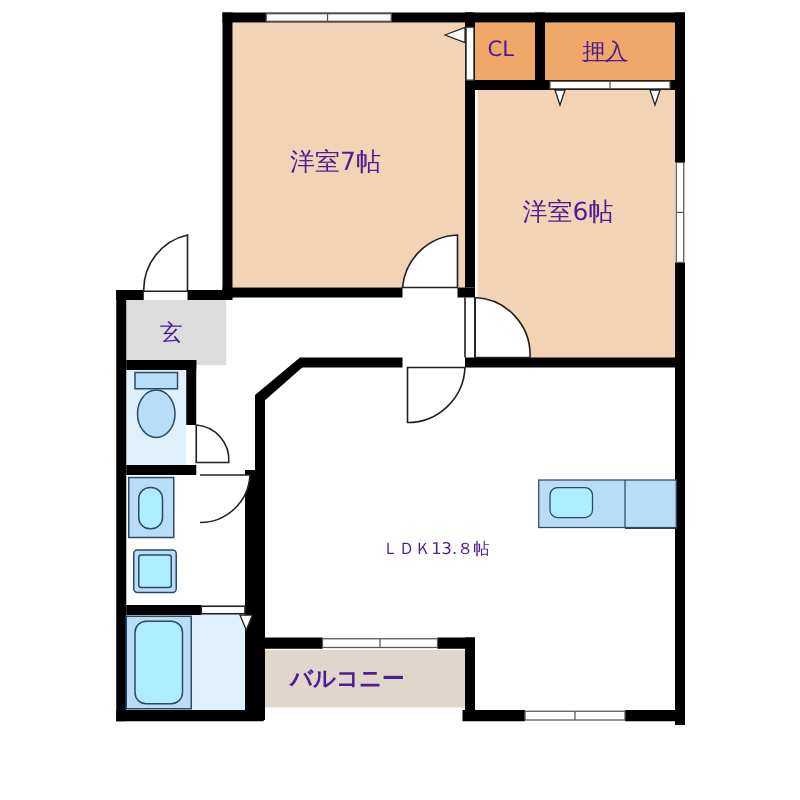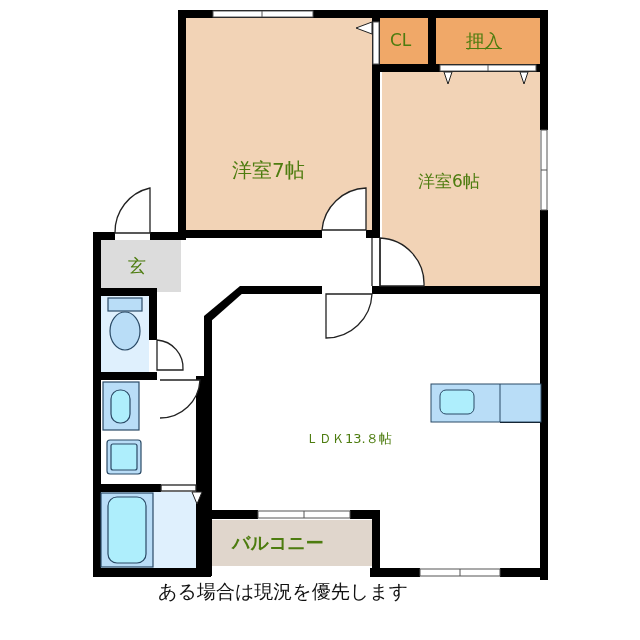--- a/index.html
+++ b/index.html
@@ -1,18 +1,18 @@
 <!DOCTYPE html>
 <html><head>
 <meta charset="utf-8">
 <style>
   html,body{margin:0;padding:0;background:#ffffff;}
   body{width:640px;height:640px;position:relative;overflow:hidden;font-family:"DejaVu Sans","Liberation Sans",sans-serif;}
   #plan{position:absolute;left:0;top:0;width:640px;height:640px;}
-  .lbl{position:absolute;color:#4d7c0f;white-space:nowrap;font-family:"DejaVu Sans","Liberation Sans",sans-serif;}
+  .lbl{position:absolute;color:#4c1d95;white-space:nowrap;font-family:"DejaVu Sans","Liberation Sans",sans-serif;}
   .note{position:absolute;left:158px;top:580px;font-size:19px;line-height:23px;color:#111;font-family:"DejaVu Sans","Liberation Sans",sans-serif;}
   .note div{white-space:nowrap;}
 </style>
 </head>
 <body>
 
 <svg id="plan" width="640" height="640" viewBox="0 0 640 640" xmlns="http://www.w3.org/2000/svg">
 
   <rect x="186" y="18" width="186" height="212" fill="#f2d3b6"></rect>
   <rect x="382" y="72" width="158" height="216" fill="#f2d3b6"></rect>
@@ -127,23 +127,22 @@
     <rect x="101" y="493" width="52" height="74" fill="#b9ddf7"></rect>
     <rect x="108" y="497" width="38" height="66" rx="9" fill="#aeeefc"></rect>
   </g>
   <g stroke="#2a4a66" stroke-width="1">
     <rect x="431" y="384" width="110" height="38" fill="#b9ddf7"></rect>
     <line x1="500" y1="384" x2="500" y2="422"></line>
     <rect x="440" y="390" width="34" height="24" rx="6" fill="#aeeefc"></rect>
   </g>
 </svg>
 
-<div class="lbl" style="left:232px;top:116px;font-size:20px;margin-top:41px;">洋室7帖</div>
-<div class="lbl" style="left:418px;top:170px;font-size:17px;">洋室6帖</div>
+<div class="lbl" style="left:232px;top:116px;font-size:20px;">洋室7帖</div>
+<div class="lbl" style="left:418px;top:156px;font-size:20px;">洋室6帖</div>
 <div class="lbl" style="left:390px;top:30px;font-size:17px;">CL</div>
 <div class="lbl" style="left:466px;top:29px;font-size:18px;text-decoration:underline;">押入</div>
 <div class="lbl" style="left:128px;top:254px;font-size:18px;">玄</div>
 <div class="lbl" style="left:306px;top:430px;font-size:13px;">ＬＤＫ13.８帖</div>
 <div class="lbl" style="left:232px;top:531px;font-size:18px;font-weight:bold;">バルコニー</div>
 
 <div class="note">
-  <div>ある場合は現況を優先します</div>
 </div>
 
 </body></html>

